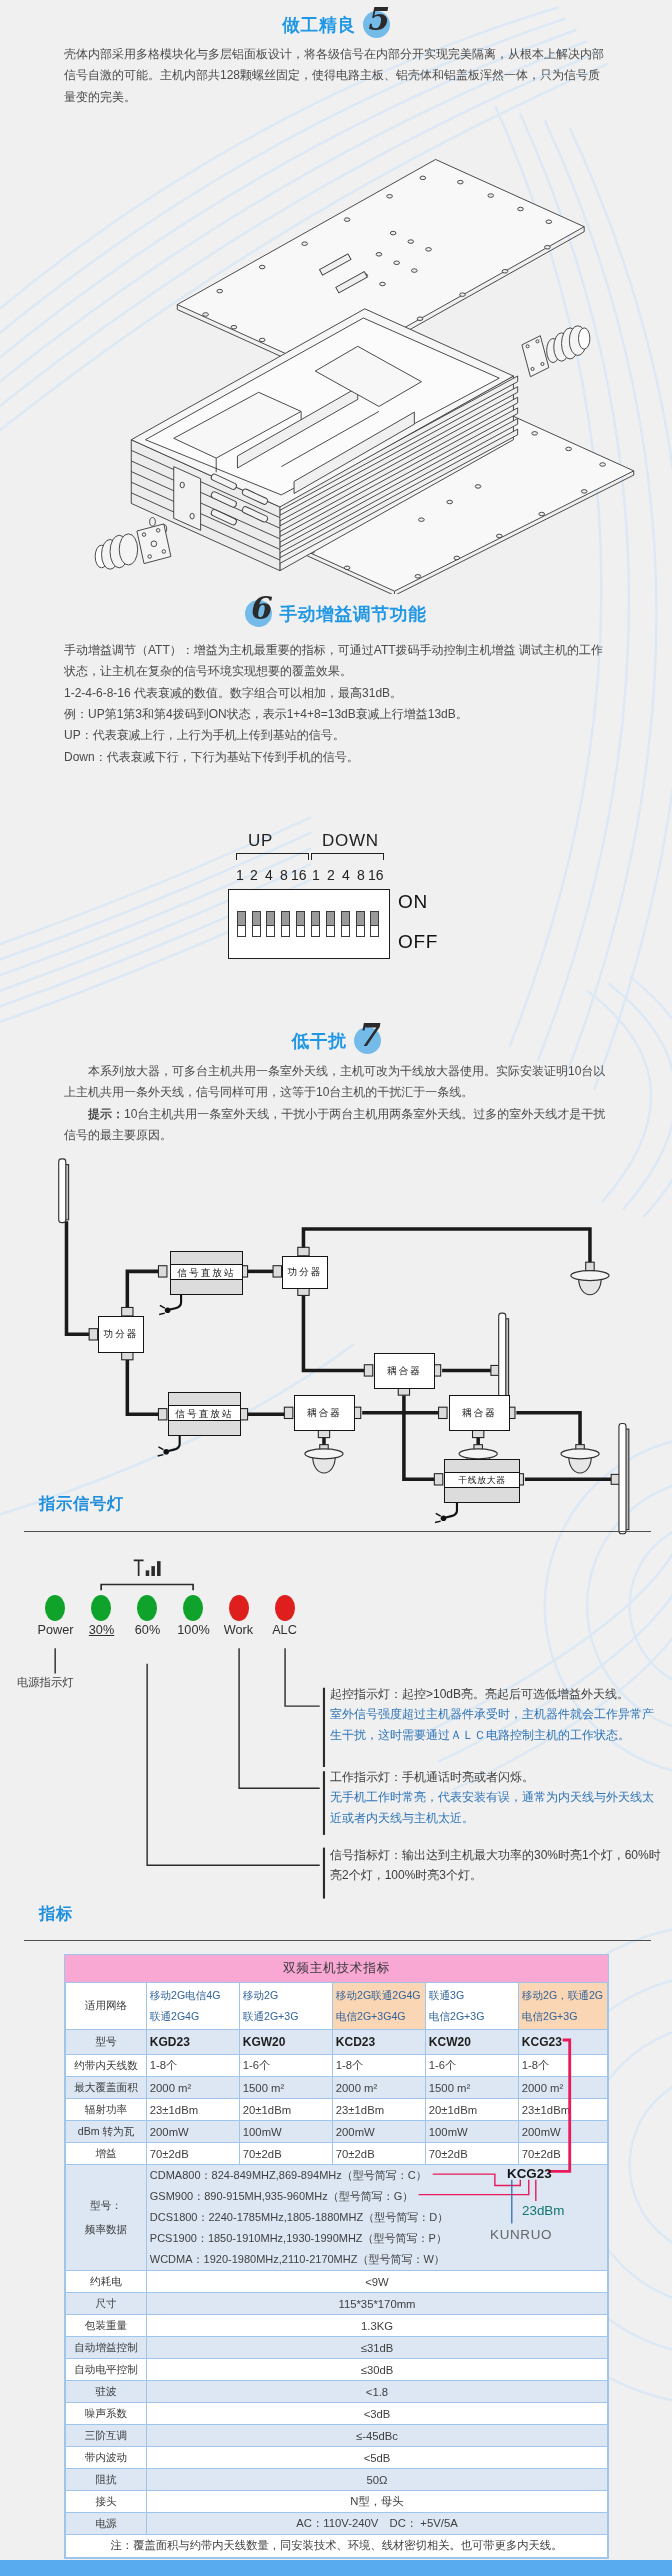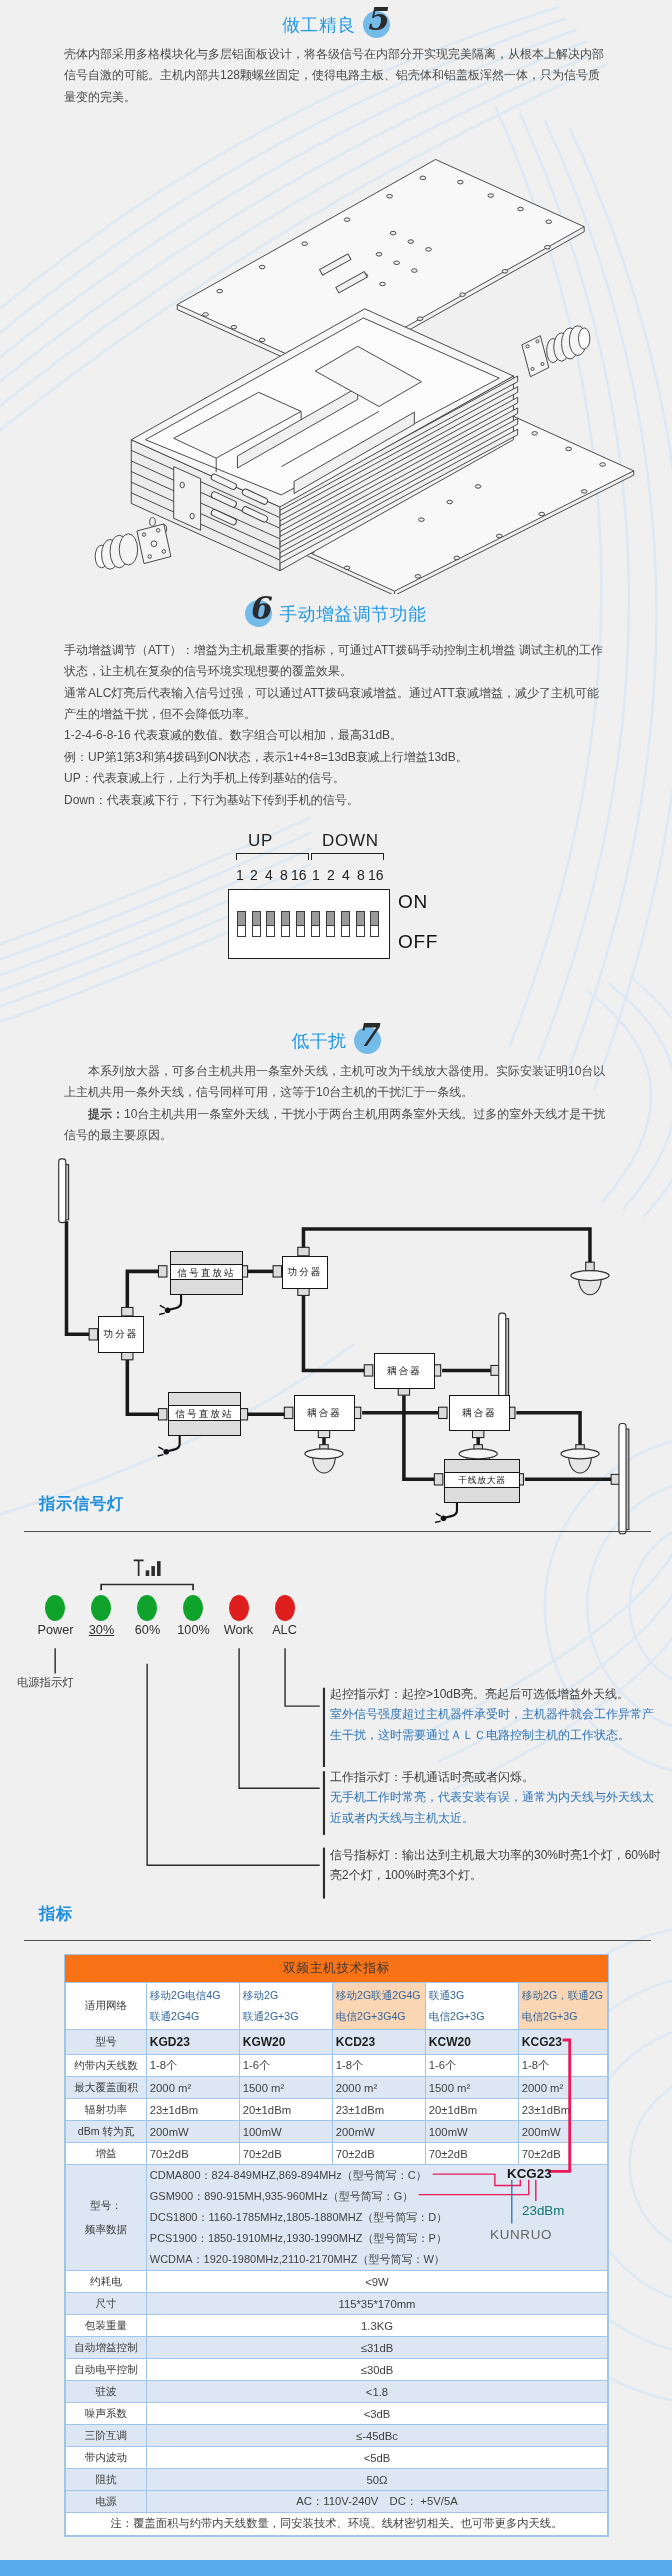--- a/index.html
+++ b/index.html
@@ -2,21 +2,21 @@
 <html style="font-size:11.3px"><head>
 <meta charset="utf-8">
 <style>
   html,body{margin:0;padding:0;background:#e9e9ea;}
   .page{position:relative;width:672px;height:2576px;margin:0 auto;background:#f0f0f1;
         font-family:"Liberation Sans","DejaVu Sans",sans-serif;overflow:hidden;color:#444;}
   .abs{position:absolute;}
   svg{display:block;}
   
   .sec-head{position:absolute;left:0;width:672px;display:flex;align-items:center;justify-content:center;gap:7px;}
-  .sec-title{font-size:17.7px;font-weight:normal;color:#1f97e5;letter-spacing:0.7px;}
+  .sec-title{font-size:17.7px;font-weight:bold;color:#1f97e5;letter-spacing:0.7px;}
   .badge{width:27px;height:27px;border-radius:50%;background:#74bbe9;position:relative;flex:0 0 27px;}
   .badge span{position:absolute;left:5.7px;top:-10px;font-family:"DejaVu Serif",serif;font-style:italic;font-weight:bold;font-size:31px;color:#2b2b2b;}
   .body-text{position:absolute;left:64px;width:546px;font-size:12px;line-height:1.78;color:#4a4a4a;}
   .body-text p{margin:0;}
   .indent{text-indent:2em;}
   
   .dip-label{position:absolute;font-size:17px;color:#222;letter-spacing:0.7px;}
   .dip-bracket{position:absolute;height:5.7px;border-top:1.4px solid #222;border-left:1.4px solid #222;border-right:1.4px solid #222;}
   .dip-num{position:absolute;top:867px;font-size:14px;color:#222;}
   .dip-box{position:absolute;left:228px;top:889px;width:160px;height:68px;background:#fff;border:1.4px solid #1d1d1d;}
@@ -34,21 +34,21 @@
   .led{position:absolute;width:20px;height:25.5px;border-radius:50%;}
   .led.g{background:#0fa32b;}
   .led.r{background:#df1e1e;}
   .led-label{position:absolute;top:1623px;width:45px;text-align:center;font-size:12.7px;color:#2f2f2f;}
   .led-block{position:absolute;left:330px;width:335px;font-size:12px;line-height:1.7;}
   .led-black{color:#3c3c3c;}
   .led-blue{color:#2e74b6;}
   .pwr-label{position:absolute;left:17px;top:1675px;font-size:11.3px;color:#3f3f3f;}
   
   .spec-wrap{position:absolute;left:64px;top:1954px;width:543px;border:0.7px solid #9fc5e8;background:#fff;}
-  .spec-title{height:27px;background:#f97316;display:flex;align-items:center;justify-content:center;font-size:12.7px;color:#37383a;letter-spacing:0.7px;}
+  .spec-title{height:27px;background:#f9a8d4;display:flex;align-items:center;justify-content:center;font-size:12.7px;color:#37383a;letter-spacing:0.7px;}
   table.spec{border-collapse:collapse;width:543px;table-layout:fixed;font-size:11.3px;color:#3f3f3f;}
   table.spec td{border:0.7px solid #9fc5e8;height:21px;padding:0 2.8px;}
   td.lbl{text-align:center;font-size:10.6px;color:#3a3a3a;padding:0 1.4px;}
   td.val{text-align:left;padding-left:10px;}
   td.cval{text-align:center;}
   tr.lav td{background:#dde7f3;}
   td.orange{background:#fbd6b5 !important;}
   td.net{font-size:10.6px;color:#31659c;line-height:1.95;padding-left:8.5px;}
   td.model{font-weight:bold;font-size:12px;color:#1f1f1f;padding-left:8.5px;}
   .freq-line{line-height:21px;font-size:11px;white-space:nowrap;}
@@ -233,21 +233,20 @@
   </svg>
 
   <div class="sec-head" style="top:600px;">
     <span class="badge">
         <span>6</span>
       </span>
     <span class="sec-title">手动增益调节功能</span>
   </div>
   <div class="body-text" style="top:640px;">
     <p>手动增益调节（ATT）：增益为主机最重要的指标，可通过ATT拨码手动控制主机增益 调试主机的工作状态，让主机在复杂的信号环境实现想要的覆盖效果。</p>
-    <p>通常ALC灯亮后代表输入信号过强，可以通过ATT拨码衰减增益。通过ATT衰减增益，减少了主机可能产生的增益干扰，但不会降低功率。</p>
     <p>1-2-4-6-8-16 代表衰减的数值。数字组合可以相加，最高31dB。</p>
     <p>例：UP第1第3和第4拨码到ON状态，表示1+4+8=13dB衰减上行增益13dB。</p>
     <p>UP：代表衰减上行，上行为手机上传到基站的信号。</p>
     <p>Down：代表衰减下行，下行为基站下传到手机的信号。</p>
   </div>
 
   <div class="dip-label" style="left:248px;top:831px;">UP</div>
   <div class="dip-label" style="left:322px;top:831px;">DOWN</div>
   <div class="dip-bracket" style="left:236px;top:853px;width:71px;"></div>
   <div class="dip-bracket" style="left:311px;top:853px;width:71px;"></div>
@@ -556,21 +555,21 @@
         <td class="val">70±2dB</td>
       </tr>
       <tr class="lav" style="height:105px;">
         <td class="lbl">
           <div>型号：</div>
               <div style="margin-top:10px;">频率数据</div>
         </td>
         <td colspan="5" class="val">
           <div class="freq-line">CDMA800：824-849MHZ,869-894MHz（型号简写：C）</div>
           <div class="freq-line">GSM900：890-915MH,935-960MHz（型号简写：G）</div>
-          <div class="freq-line">DCS1800：1160-1785MHz,1805-1880MHZ（型号简写：D）</div>
+          <div class="freq-line">DCS1800：2240-1785MHz,1805-1880MHZ（型号简写：D）</div>
           <div class="freq-line">PCS1900：1850-1910MHz,1930-1990MHZ（型号简写：P）</div>
           <div class="freq-line">WCDMA：1920-1980MHz,2110-2170MHZ（型号简写：W）</div>
         </td>
       </tr>
       <tr>
             <td class="lbl">约耗电</td>
             <td colspan="5" class="cval">&lt;9W</td>
           </tr>
       <tr class="lav">
             <td class="lbl">尺寸</td>
@@ -600,20 +599,24 @@
             <td class="lbl">三阶互调</td>
             <td colspan="5" class="cval">≤-45dBc</td>
           </tr>
       <tr>
             <td class="lbl">带内波动</td>
             <td colspan="5" class="cval">&lt;5dB</td>
           </tr>
       <tr class="lav">
             <td class="lbl">阻抗</td>
             <td colspan="5" class="cval">50Ω</td>
+          </tr>
+      <tr>
+            <td class="lbl">接头</td>
+            <td colspan="5" class="cval">N型，母头</td>
           </tr>
       <tr class="lav">
             <td class="lbl">电源</td>
             <td colspan="5" class="cval">AC：110V-240V　DC： +5V/5A</td>
           </tr>
       <tr style="height:22.6px;">
             <td colspan="6" class="cval">注：覆盖面积与约带内天线数量，同安装技术、环境、线材密切相关。也可带更多内天线。</td>
           </tr>
     </tbody>
       </table>

